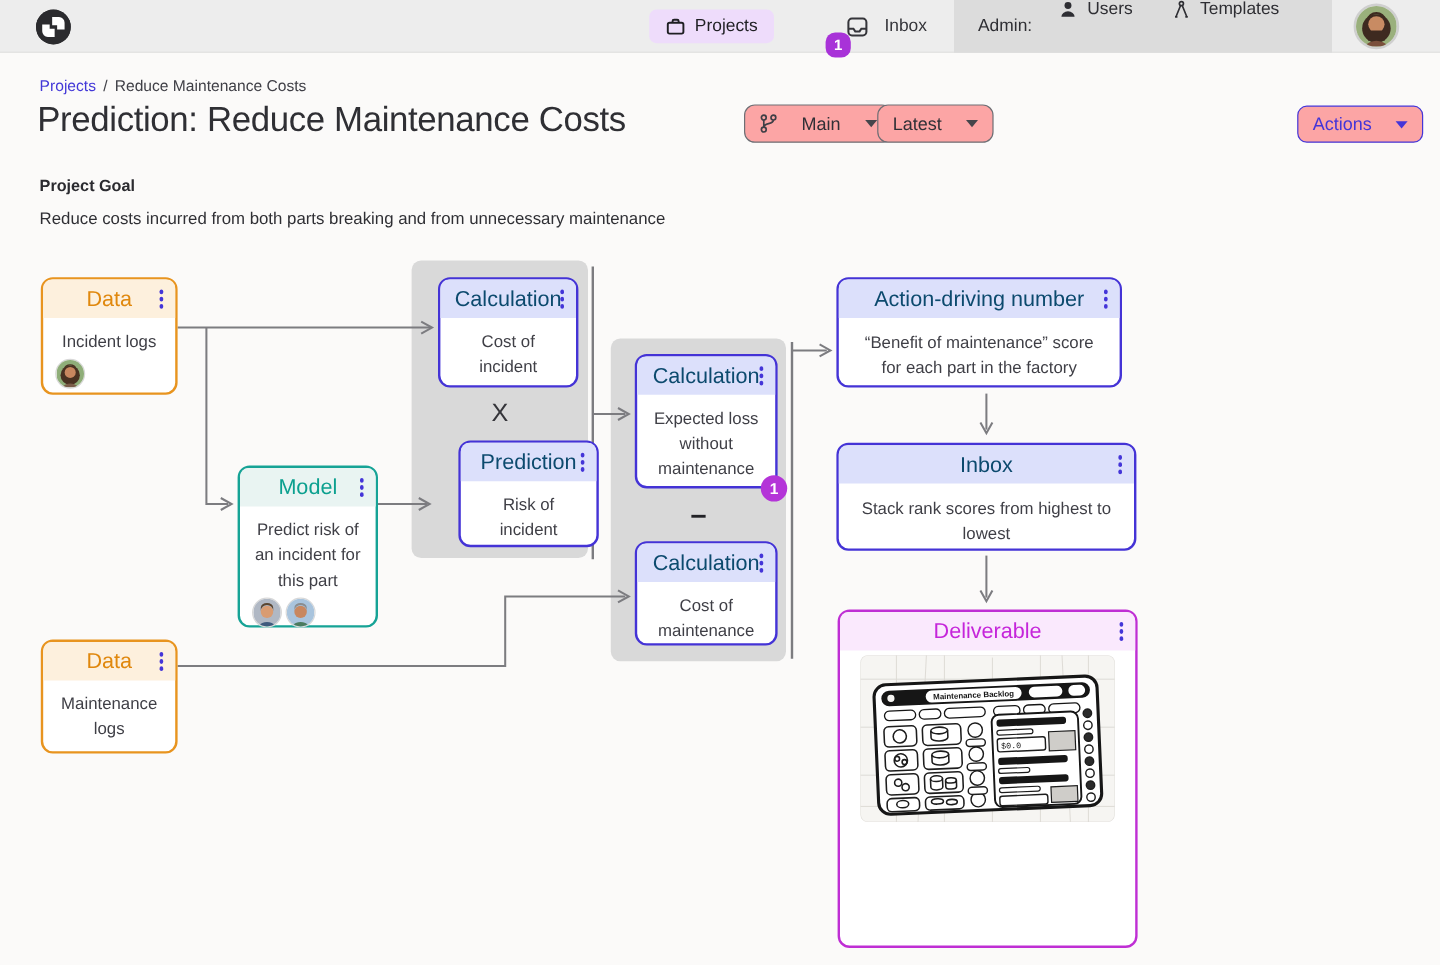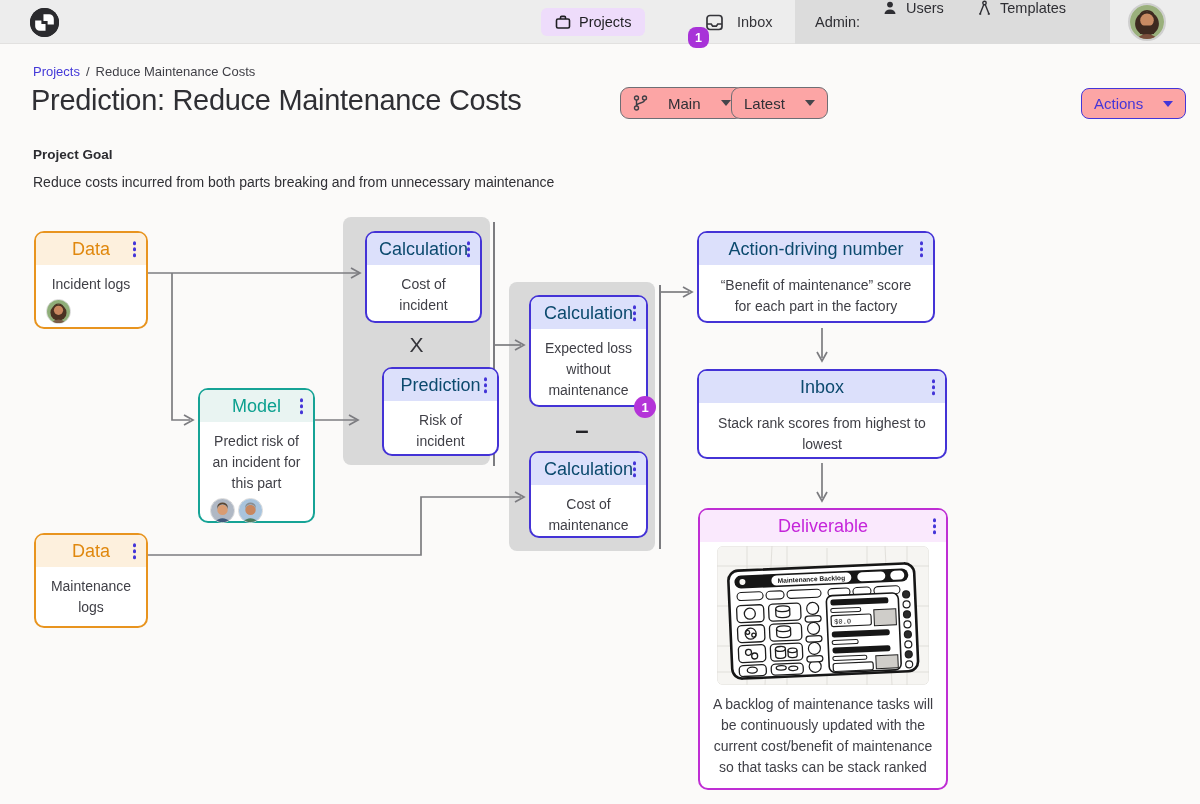--- a/index.html
+++ b/index.html
@@ -423,14 +423,13 @@
           <circle cx="190" cy="62" r="3.5" fill="#ffffff"></circle>
         <circle cx="190" cy="72" r="3.5" fill="#2b2b2b"></circle>
           <circle cx="190" cy="82" r="3.5" fill="#ffffff"></circle>
         <circle cx="190" cy="92" r="3.5" fill="#2b2b2b"></circle>
           <circle cx="190" cy="102" r="3.5" fill="#ffffff"></circle>
         <circle cx="190" cy="112" r="3.5" fill="#2b2b2b"></circle>
           <circle cx="190" cy="122" r="3.5" fill="#ffffff"></circle>
       </g>
     </g>
   </svg>
-  <div class="bdy">A backlog of maintenance tasks will be continuously updated with the current cost/benefit of maintenance so that tasks can be stack ranked</div>
 </div>
 
 </body></html>

